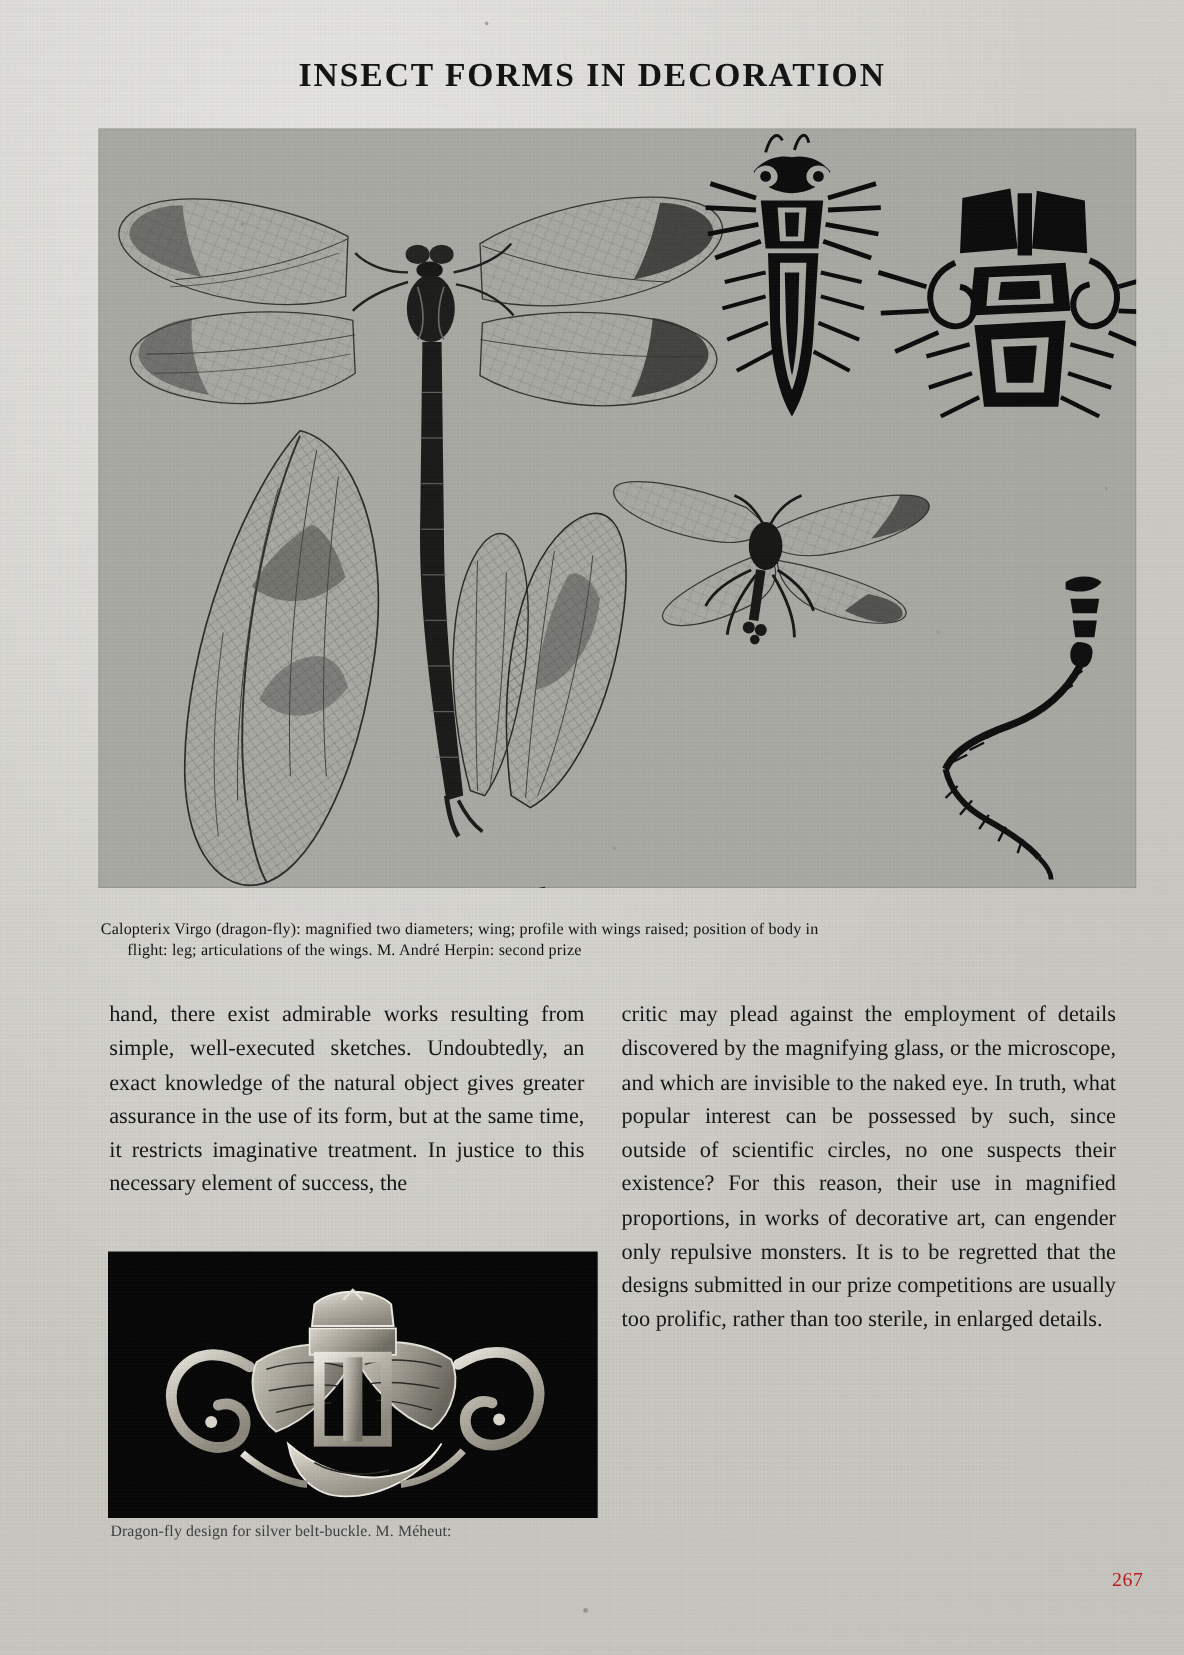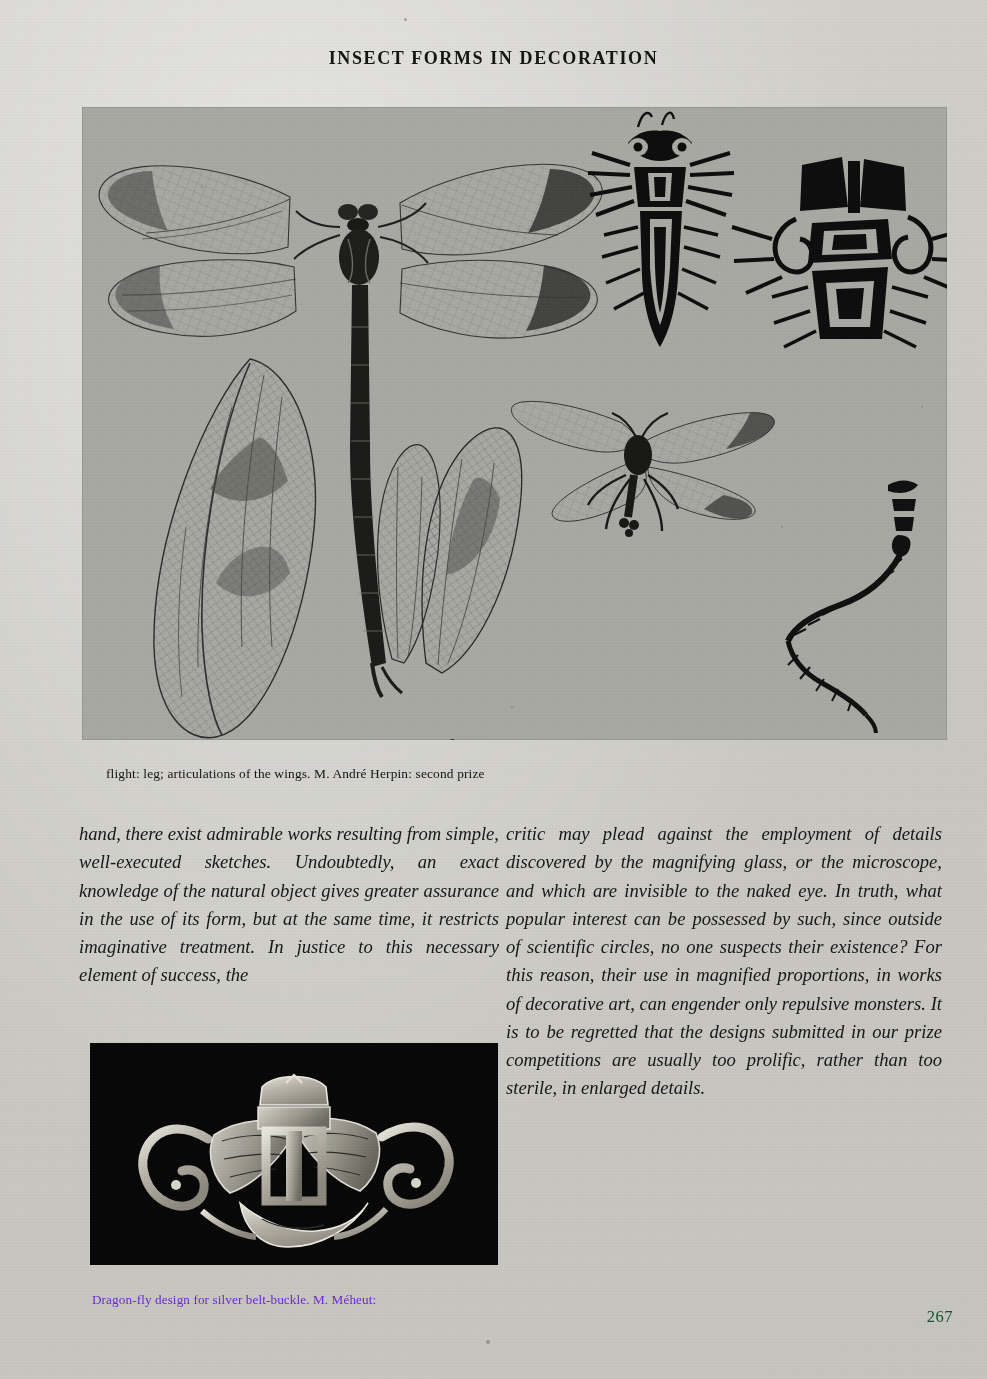--- a/index.html
+++ b/index.html
@@ -30,21 +30,21 @@
     background-image:
       repeating-linear-gradient(0deg, rgba(0,0,0,0.05) 0px, rgba(0,0,0,0.05) 1px, rgba(255,255,255,0.03) 2px, rgba(255,255,255,0.03) 3px),
       repeating-linear-gradient(90deg, rgba(0,0,0,0.035) 0px, rgba(0,0,0,0.035) 1px, rgba(255,255,255,0.02) 2px, rgba(255,255,255,0.02) 3px);
   }
   h1.title {
     position: absolute;
     top: 48px;
     left: 0;
     width: 987px;
     text-align: center;
-    font-size: 18px;
+    font-size: 28px;
     letter-spacing: 1.6px;
     font-weight: bold;
     margin: 0;
     font-family: "Liberation Serif", serif;
     color: #141414;
   }
 
   
   .plate {
     position: absolute;
@@ -84,53 +84,52 @@
   .col-left {
     left: 79px;
     top: 820px;
     width: 420px;
   }
   .col-right {
     left: 506px;
     top: 820px;
     width: 436px;
   }
-  .col p { margin: 0; font-style: italic; }
+  .col p { margin: 12px; }
   .col p.indent { text-indent: 26px; }
 
   
   .buckle {
     position: absolute;
     left: 90px;
     top: 1043px;
     width: 408px;
     height: 222px;
     background: #070707;
     overflow: hidden;
   }
   .buckle-caption {
     position: absolute;
     left: 92px;
     top: 1267px;
     width: 410px;
     font-size: 13.2px;
     line-height: 1.34;
     letter-spacing: 0.1px;
-    color: #6d28d9;
-    margin-top: 24px;
+    color: #404040;
   }
   .buckle-caption .l2 { display: block; padding-left: 22px; }
 
   .folio {
     position: absolute;
     right: 34px;
     top: 1307px;
     font-size: 16.5px;
     letter-spacing: 0.5px;
-    color: #14532d;
+    color: #b91c1c;
   }
   .speck {
     position: absolute;
     background: #6f6f6a;
     border-radius: 50%;
     opacity: .55;
   }
 </style>
 </head>
 <body>
@@ -348,20 +347,21 @@
     <g opacity="0.14">
       <circle cx="120" cy="80" r="1.5" fill="#222"></circle>
       <circle cx="700" cy="420" r="1.2" fill="#222"></circle>
       <circle cx="430" cy="600" r="1.4" fill="#222"></circle>
       <circle cx="840" cy="300" r="1.2" fill="#222"></circle>
     </g>
   </svg>
 </div>
 
 <div class="plate-caption">
+  <span class="ind">Calopterix Virgo (dragon-fly): magnified two diameters; wing; profile with wings raised; position of body in</span>
   <span class="l2">flight: leg; articulations of the wings.  M. André Herpin: second prize</span>
 </div>
 
 <div class="col col-left">
   <p>hand, there exist admirable works resulting from simple, well-executed sketches.  Undoubtedly, an exact knowledge of the natural object gives greater assurance in the use of its form, but at the same time, it restricts imaginative treatment.  In justice to this necessary element of success, the</p>
 </div>
 
 <div class="col col-right">
   <p>critic may plead against the employment of details discovered by the magnifying glass, or the microscope, and which are invisible to the naked eye.   In truth, what popular interest can be possessed by such, since outside of scientific circles, no one suspects their existence?   For this reason, their use in magnified proportions, in works of decorative art, can engender only repulsive monsters.   It is to be regretted that the designs submitted in our prize competitions are usually too prolific, rather than too sterile, in enlarged details.</p>
 </div>

